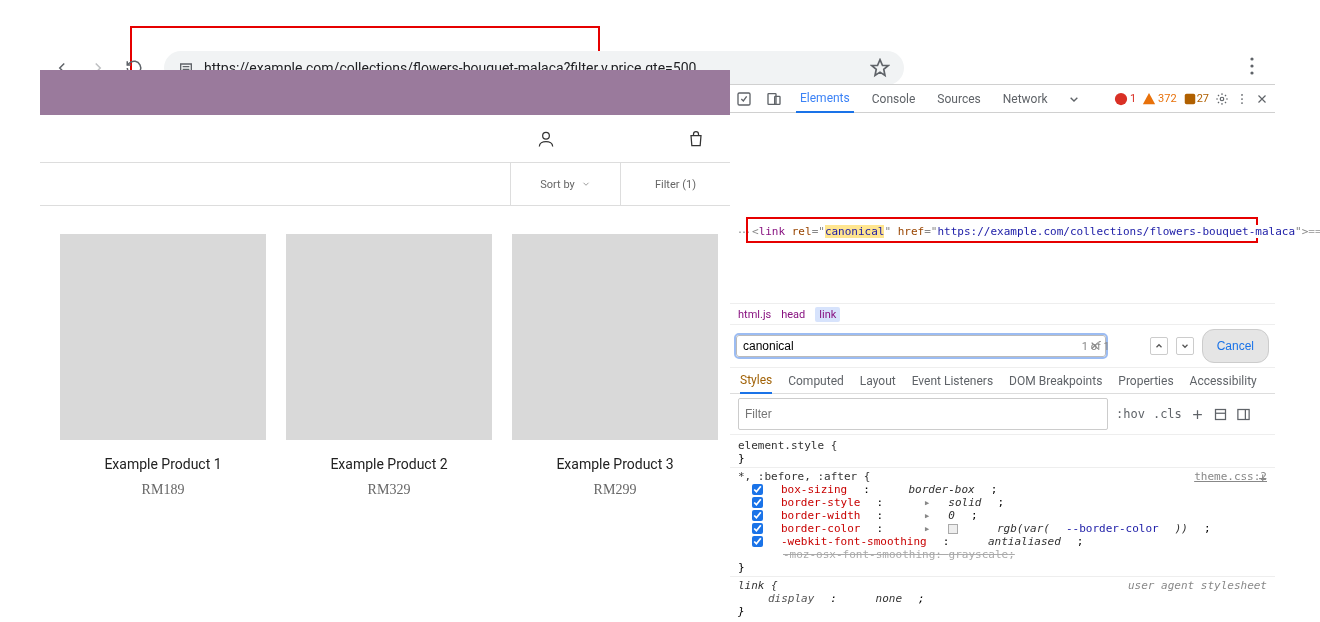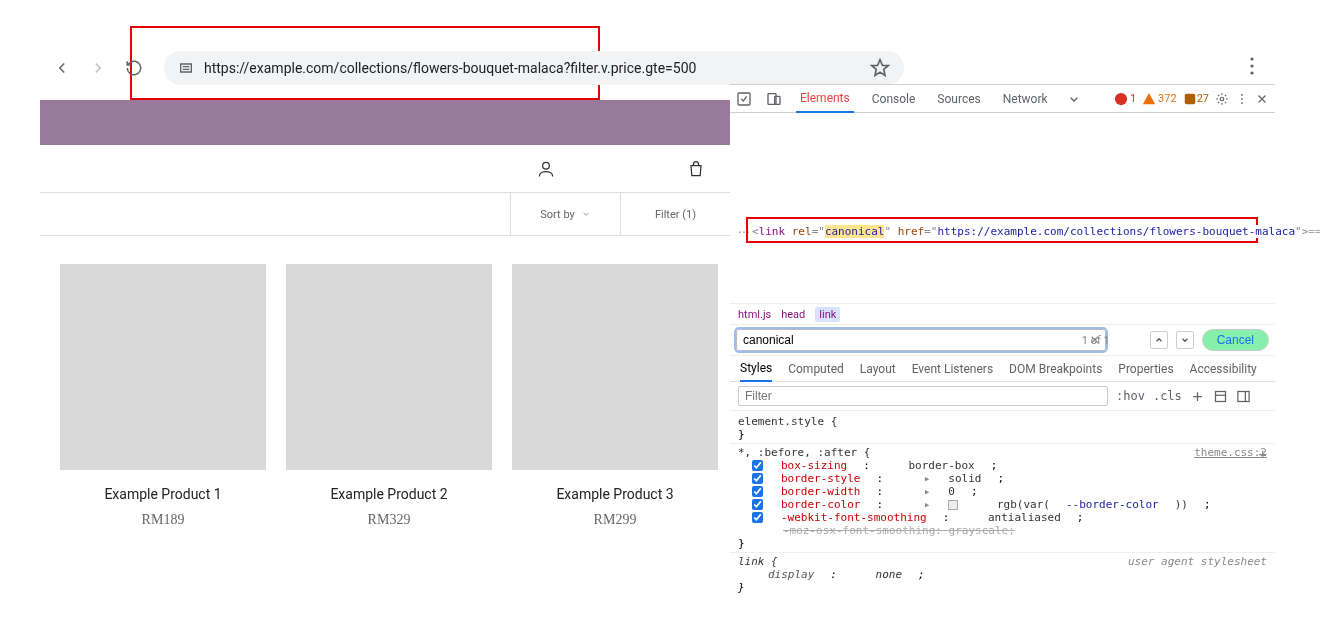--- a/index.html
+++ b/index.html
@@ -69,21 +69,21 @@
   .hl-url {
     position: absolute;
     left: 130px; top: 26px;
     width: 470px; height: 74px;
     border: 2px solid #e60000;
     pointer-events: none;
   }
   
   .page-left {
     position: absolute;
-    left: 40px; top: 100px;
+    left: 40px; top: 70px;
     width: 690px;
   }
   .purple-band {
     height: 45px;
     background: #9a7a9c;
   }
   .store-bar {
     height: 47px;
     display: flex;
     justify-content: flex-end;
@@ -133,21 +133,21 @@
   .dt-tabs {
     height: 28px;
     display: flex;
     align-items: center;
     border-bottom: 1px solid #d0d0d0;
     padding: 0 6px;
     gap: 14px;
   }
   .dt-tabs .ico { width:16px; height:16px; color:#5f6368; }
   .dt-tab { color:#5f6368; padding: 0 4px; height:28px; display:flex; align-items:center; cursor:pointer; }
-  .dt-tab.active { color:#ef4444; border-bottom: 2px solid #1a73e8; }
+  .dt-tab.active { color:#3b82f6; border-bottom: 2px solid #1a73e8; }
   .dt-tabs .right { margin-left:auto; display:flex; align-items:center; gap:6px; }
   .badge-err { color:#d93025; font-size:11px; display:flex; align-items:center; gap:2px;}
   .badge-warn { color:#e8710a; font-size:11px; display:flex; align-items:center; gap:2px;}
   .badge-issue { color:#b06000; font-size:11px; display:flex; align-items:center; gap:0;}
   .dt-tabs .right svg { width:14px; height:14px; }
   .dom-area {
     height: 190px;
     position: relative;
   }
   .dom-line {
@@ -195,56 +195,56 @@
     height:22px;
     border:1px solid #bbb;
     border-radius:3px;
     padding:0 22px 0 6px;
     font-size:12px;
     outline: 2px solid #9cbcf2;
   }
   .search-row .count { position:relative; left:-32px; color:#888; font-size:11px; pointer-events:none; }
   .search-row .mini { width:18px; height:18px; border:1px solid #ccc; border-radius:2px; display:flex; align-items:center; justify-content:center; cursor:pointer; color:#555; }
   .cancel-btn {
-    padding:3px 14px;
+    padding:9px 14px;
     border:1px solid #ccc;
     border-radius: 12px;
     color:#1a73e8;
-    background:#86efac;
+    background:#e5e5e5;
     cursor:pointer;
     font-size:12px;
   }
   .styles-tabs {
     height:26px;
     display:flex; align-items:center;
     gap:16px;
     padding:0 10px;
     border-bottom:1px solid #ddd;
   }
   .styles-tabs span { color:#5f6368; font-size:12px; cursor:pointer; }
-  .styles-tabs .act { color:#000000; border-bottom:2px solid #1a73e8; padding-bottom:5px; margin-bottom:-6px;}
+  .styles-tabs .act { color:#a16207; border-bottom:2px solid #1a73e8; padding-bottom:5px; margin-bottom:-6px;}
   .filter-row {
     display:flex; align-items:center; gap:8px;
     padding:4px 8px;
     border-bottom:1px solid #eee;
   }
-  .filter-row input { flex:1; max-width:370px; height:20px; border:1px solid #ccc; border-radius:2px; padding:0 6px; font-size:12px;}
+  .filter-row input { flex:1; max-width:370px; height:32px; border:1px solid #ccc; border-radius:2px; padding:0 6px; font-size:12px;}
   .filter-row .chip { color:#5f6368; font-size:12px; font-family:Menlo,monospace; cursor:pointer; }
   .filter-row .ic { width:15px; height:15px; color:#5f6368; cursor:pointer;}
   .rules {
     font-family: Menlo, Consolas, monospace;
     font-size: 11px;
     padding: 4px 8px;
   }
   .rule-blk { margin-bottom: 2px; position:relative; }
   .sel-line { color:#333; }
   .prop-line { padding-left: 14px; display:flex; align-items:center; gap:16px; }
   .prop-line input[type=checkbox] { width:11px; height:11px; accent-color:#1a73e8; margin-right:2px;}
   .p-name { color:#c80000; }
-  .p-val  { color:#333; }
+  .p-val  { color:#333;font-style:italic; }
   .p-var  { color:#1a1aa6; }
   .p-sym  { color:#888; margin:0 2px; }
   .strike { color:#aaa; text-decoration: line-through; }
   .src { position:absolute; right:0; top:0; color:#888; text-decoration: underline; cursor:pointer;}
   .ua  { position:absolute; right:0; top:0; color:#888; font-style:italic;}
   .plus { position:absolute; right:0; top:0; color:#888; font-size:14px; cursor:pointer;}
   .sep { border-top:1px solid #eee; margin:2px -8px; }
 </style>
 </head>
 <body>

